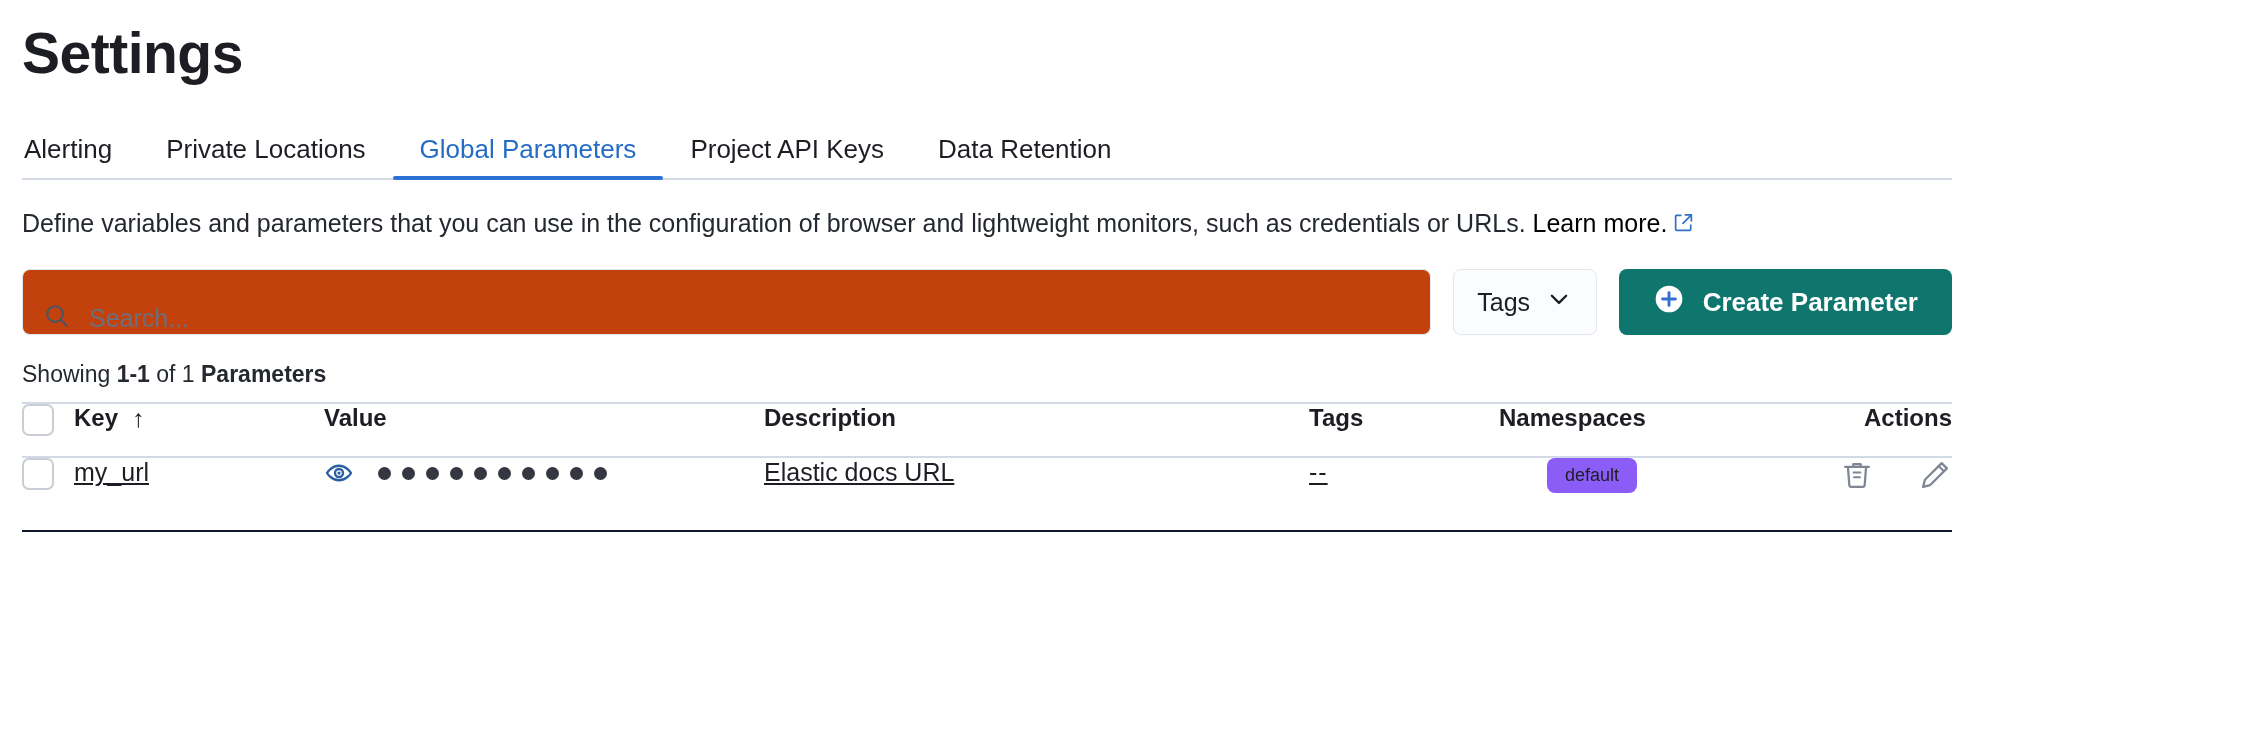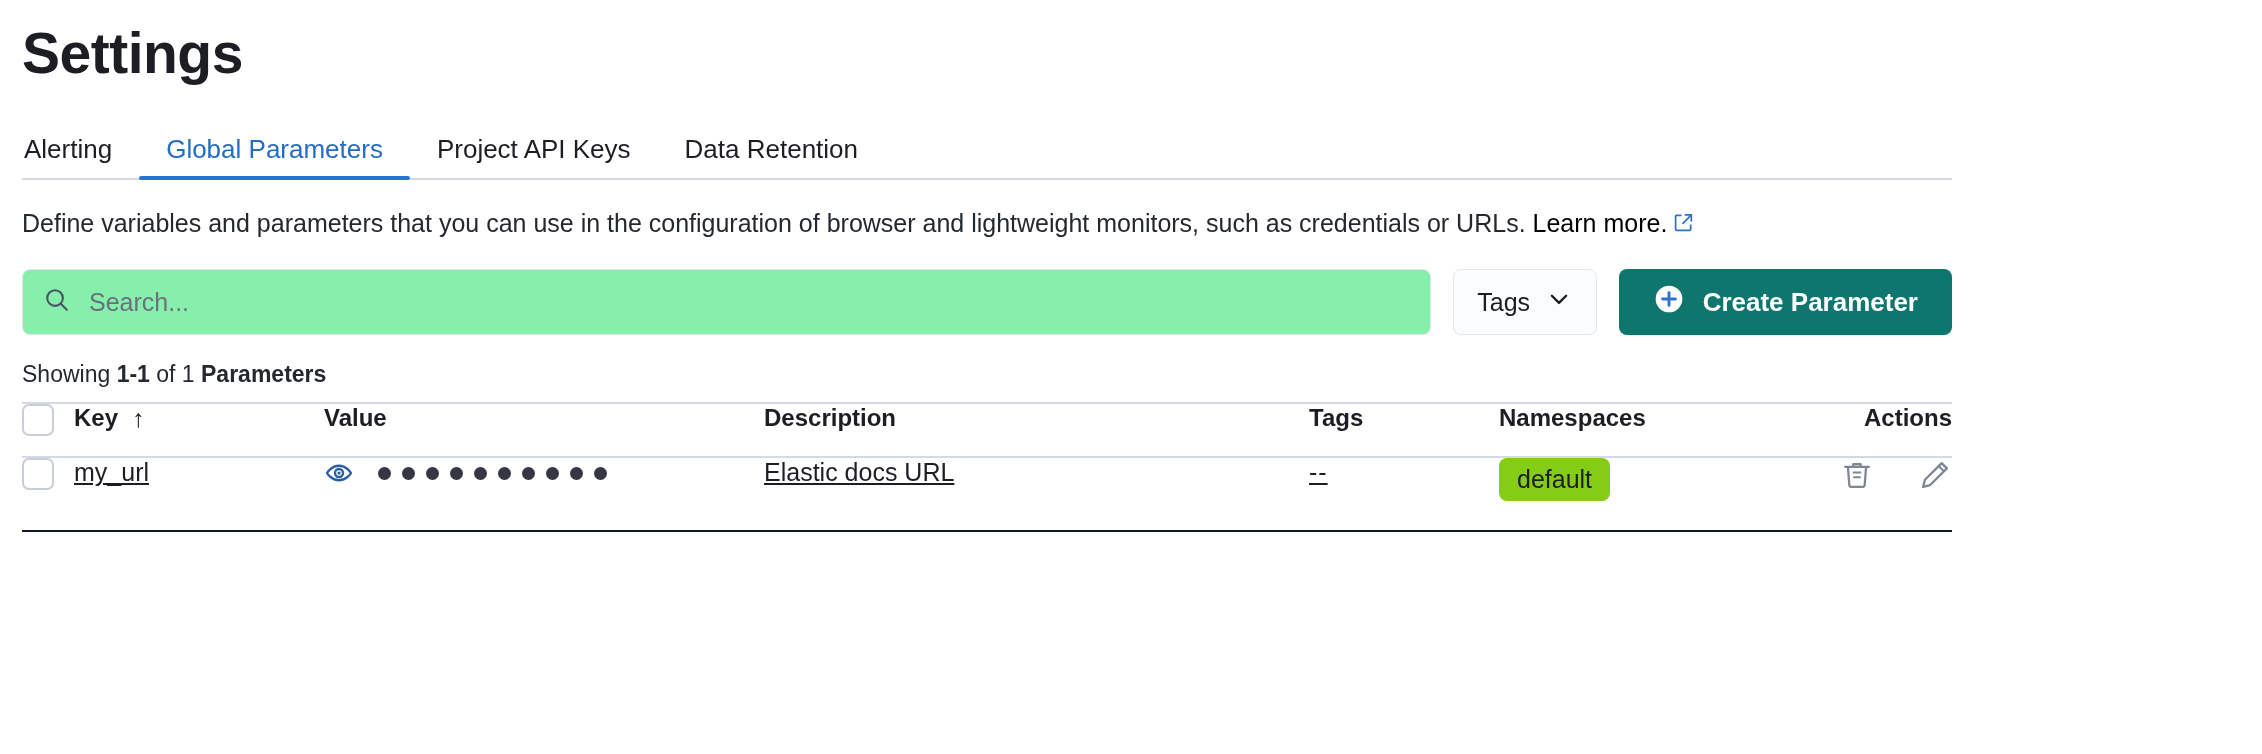--- a/index.html
+++ b/index.html
@@ -86,25 +86,25 @@
   
   .controls {
     margin-top: 28px;
     display: flex;
     align-items: stretch;
     gap: 22px;
     height: 66px;
   }
   .search-box {
     flex: 1 1 auto;
-    background: #86efac;
+    background: #c2410c;
     border: 1px solid #e3e6ec;
     border-radius: 8px;
     display: flex;
-    align-items: center;
+    align-items: flex-end;
     gap: 16px;
     padding: 0 20px;
     box-shadow: 0 1px 1px rgba(0,0,0,0.02);
   }
   .search-input {
     border: none;
     outline: none;
     background: transparent;
     font-family: "Liberation Sans", sans-serif;
     font-size: 25px;
@@ -191,41 +191,45 @@
     align-items: center;
   }
   .dot {
     width: 13px; height: 13px;
     border-radius: 50%;
     background: #343741;
   }
 
   .badge {
     display: inline-block;
-    background: #84cc16;
+    background: #8b5cf6;
     color: #1d1e24;
     border-radius: 8px;
     padding: 7px 18px;
-    font-size: 25px;
+    font-size: 18px;
+    margin-left: 48px;
   }
 
   .dash { color:#1d1e24; letter-spacing: 1px; }
 
   .icon-btn { cursor: pointer; display:flex; align-items:center; }
 </style>
 </head>
 <body>
 
 <div class="page">
 
   <h1 class="page-title">Settings</h1>
 
   <div class="tabs-wrap">
     <div class="tab">
       <span>Alerting</span>
+    </div>
+    <div class="tab">
+      <span>Private Locations</span>
     </div>
     <div class="tab active">
       <span>Global Parameters</span>
     </div>
     <div class="tab">
       <span>Project API Keys</span>
     </div>
     <div class="tab">
       <span>Data Retention</span>
     </div>

